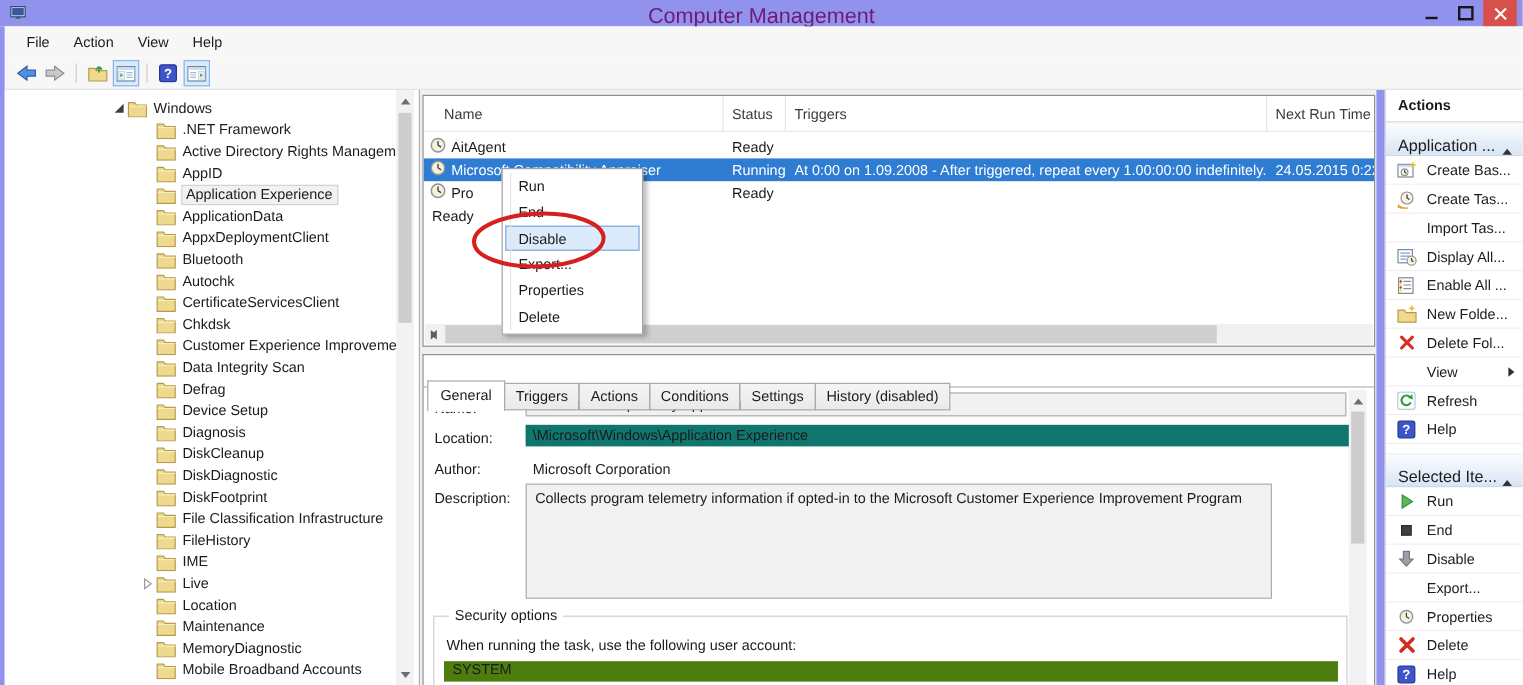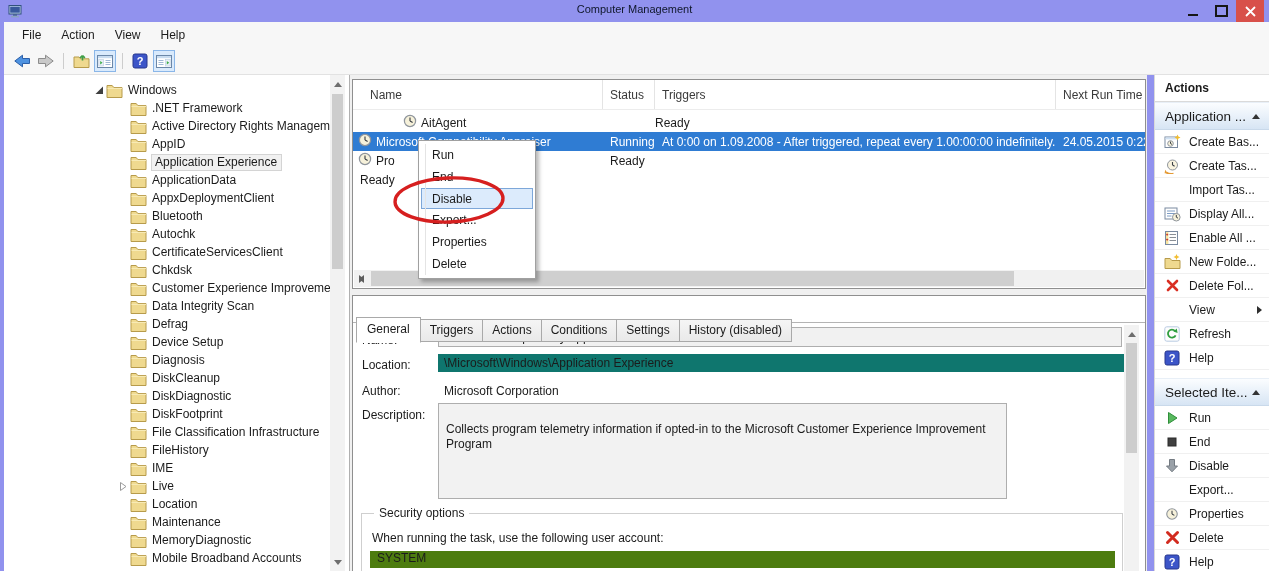--- a/index.html
+++ b/index.html
@@ -2,21 +2,21 @@
 <html><head>
 <meta charset="utf-8">
 <style>
   html,body{margin:0;padding:0}
   body{width:1269px;height:571px;overflow:hidden;font-family:"Liberation Sans",sans-serif;font-size:12px;color:#1b1b1b;background:#fff}
   #stage{position:relative;width:1269px;height:571px;overflow:hidden}
 
   
   #titlebar{position:absolute;left:0;top:0;width:100%;height:22px;background:#9192ee}
   #app-icon{position:absolute;left:7px;top:3px;width:16px;height:16px;z-index:2}
-  #title{position:absolute;left:0;right:0;top:3px;text-align:center;font-size:11px;color:#0f172a}
+  #title{position:absolute;left:0;right:0;top:3px;text-align:center;font-size:18px;color:#701a75}
   .wbtn{position:absolute;top:0;height:22px;display:flex;align-items:center;justify-content:center;cursor:default}
   #min-btn{right:63px;width:26px}
   #max-btn{right:35px;width:26px}
   #close-btn{right:5px;width:28px;background:#d8504a}
   #min-glyph{width:10px;height:2px;background:#161616;margin-top:7px}
   #max-glyph{width:9px;height:8px;border:2px solid #161616}
   #left-border{position:absolute;left:0;top:22px;width:4px;bottom:0;background:#9192ee}
 
   
   #menubar{position:absolute;left:4px;top:22px;right:0;height:26px;background:#f7f7f7;display:flex;align-items:center;padding-left:8px}
@@ -69,33 +69,33 @@
   
   #details-pane{position:absolute;left:348px;top:220px;width:794px;bottom:0;background:#fff;border:1px solid #8f8f8f;border-bottom:none;box-sizing:border-box;overflow:hidden}
   #tabs{position:absolute;left:4px;top:21px;display:flex;align-items:flex-end;z-index:2}
   .tab{border:1px solid #a9a9a9;background:linear-gradient(#f5f5f5,#e9e9e9);padding:3px 9px 4px;margin-left:-1px;position:relative}
   .tab.active{background:#fff;padding:4px 10px 6px;border-bottom-color:#fff;z-index:3;margin-bottom:-1px}
   #tabline{position:absolute;left:0;right:0;top:26px;border-top:1px solid #b4b4b4;z-index:1}
   .flabel{position:absolute;left:9px}
   #f-name-box{position:absolute;left:85px;top:31px;width:684px;height:20px;background:#f1f1f1;border:1px solid #aeaeae;box-sizing:border-box;display:flex;align-items:center;padding-left:6px}
   #f-loc-band{position:absolute;left:85px;top:58px;width:684px;height:18px;background:#0f766e;display:flex;align-items:center;padding-left:6px}
   #f-auth-val{position:absolute;left:91px;top:88px}
-  #f-desc-box{position:absolute;left:85px;top:107px;width:569px;height:96px;background:#f2f2f2;border:1px solid #aeaeae;box-sizing:border-box;padding:18px 7px;line-height:15px}
+  #f-desc-box{position:absolute;left:85px;top:107px;width:622px;height:96px;background:#f2f2f2;border:1px solid #aeaeae;box-sizing:border-box;padding:4px 7px;line-height:15px}
   #security-box{position:absolute;left:8px;top:217px;width:762px;height:150px;border:1px solid #cfcfcf;box-sizing:border-box}
   #sec-legend{position:absolute;left:12px;top:-8px;background:#fff;padding:0 5px}
   #sec-caption{position:absolute;left:10px;top:17px}
   #sys-band{position:absolute;left:8px;top:37px;width:738px;height:17px;background:#4d7c0f;display:flex;align-items:flex-start;padding-left:7px}
   #details-vscroll{position:absolute;right:6px;top:29px;width:15px;bottom:0;background:#f2f2f2}
   #dv-thumb{position:absolute;left:2px;top:18px;width:11px;height:110px;background:#cdcdcd}
 
   
   #splitter{position:absolute;left:1143px;top:0;width:7px;height:100%;background:#9192ee}
   #actions-pane{position:absolute;left:1150px;top:0;right:0;height:100%;background:#fff;border-left:1px solid #d9d9d9;box-sizing:border-box;overflow:hidden}
   #actions-title{height:27px;display:flex;align-items:center;padding-left:10px;font-weight:bold;border-bottom:1px solid #dadada;box-sizing:border-box}
-  .agh{height:28px;display:flex;align-items:center;padding:0 9px 0 10px;background:linear-gradient(#fbfdff,#d7e5f4);border-top:1px solid #e8eff7;border-bottom:1px solid #c9d9ea;font-size:13.5px;box-sizing:border-box}
+  .agh{height:28px;display:flex;align-items:flex-end;padding:0 9px 0 10px;background:linear-gradient(#fbfdff,#d7e5f4);border-top:1px solid #e8eff7;border-bottom:1px solid #c9d9ea;font-size:13.5px;box-sizing:border-box}
   .agh .collapse{margin-left:auto}
   .ai{height:24px;display:flex;align-items:center;padding-left:8px;border-bottom:1px solid #f0f0f0;box-sizing:border-box}
   .aicon{width:18px;height:16px;margin-right:8px;flex:none;display:flex;align-items:center;justify-content:center}
   .tri-right.submenu{margin-left:auto;margin-right:7px;border-left-color:#2e2e2e}
 
   
   #context-menu{position:absolute;left:418px;top:140px;width:118px;background:#fff;border:1px solid #a0a0a0;box-shadow:3px 3px 4px rgba(0,0,0,.28);padding:3px 0;z-index:5;box-sizing:border-box}
   #context-menu::before{content:"";position:absolute;left:6px;top:3px;bottom:3px;width:1px;background:#e4e4e4}
   .cmi{height:22px;display:flex;align-items:center;padding-left:13px;box-sizing:border-box}
   .cmi.hl{background:#dcebfc;border:1px solid #7da7d9;margin:0 2px;padding-left:10px;height:21px}
@@ -452,21 +452,21 @@
           </div>
           <div class="hcell" style="width: 401px;">
             <span>Triggers</span>
           </div>
           <div class="hcell" style="width: 120px;">
             <span>Next Run Time</span>
           </div>
         </div>
       <div id="list-rows">
           <div class="lrow">
-            <div class="lcell name" style="width: 250px; margin-left: 45px;">
+            <div class="lcell name" style="width: 250px;">
               <span class="rowicn"><svg width="14" height="14" viewBox="0 0 16 16">
                   <circle cx="8" cy="8" r="6.4" fill="#f6f1da" stroke="#8f959c" stroke-width="1.4"></circle>
                   <path d="M8 8 V3.9 M8 8 L11 9.8" stroke="#3a3f45" stroke-width="1.3" fill="none"></path>
                 </svg></span>
               <span>AitAgent</span>
             </div>
             <div class="lcell" style="width: 52px;">
               <span>Ready</span>
             </div>
             <div class="lcell" style="width: 401px;">

